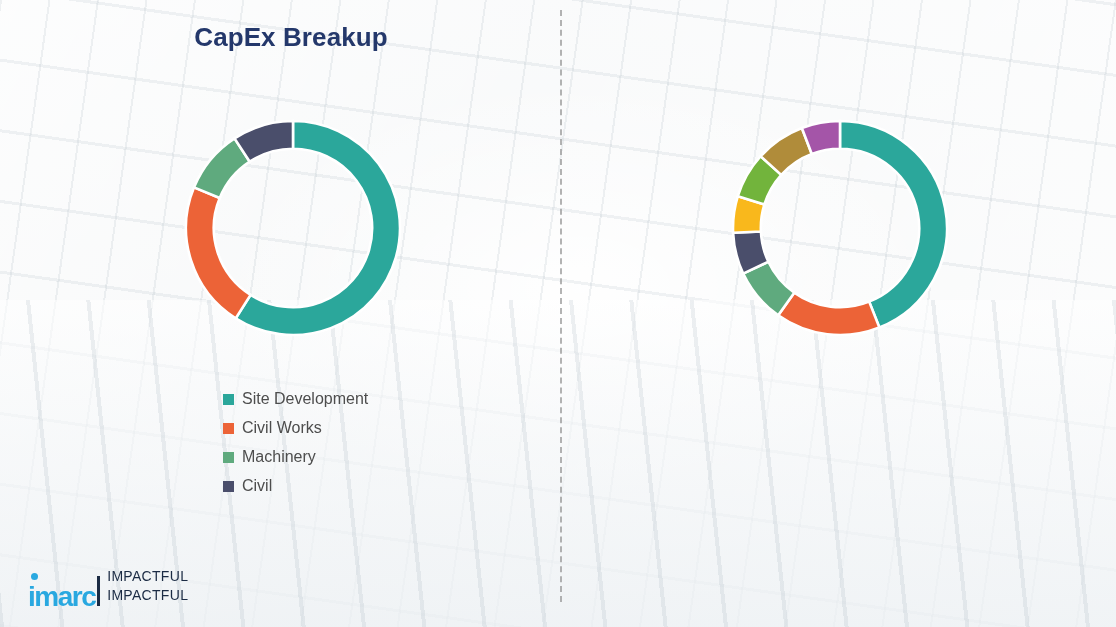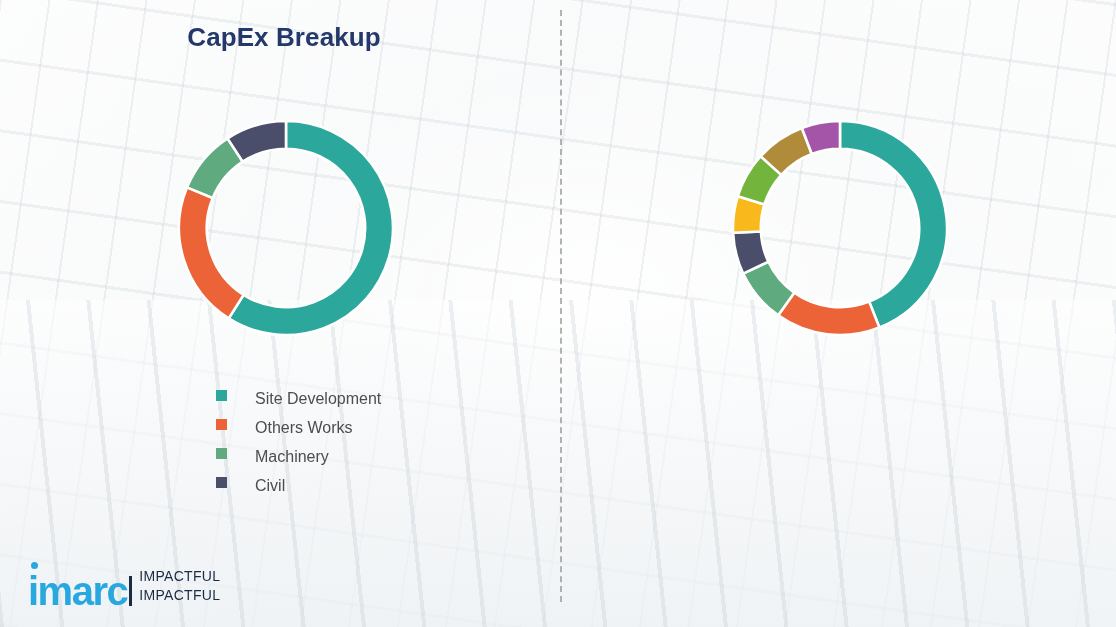--- a/index.html
+++ b/index.html
@@ -32,43 +32,42 @@
     content: "";
     position: absolute; left: 0; right: 0; top: 300px; bottom: 0;
     background:
       repeating-linear-gradient(84deg, rgba(150,166,178,0.17) 0px, rgba(150,166,178,0.17) 4px, rgba(255,255,255,0) 4px, rgba(255,255,255,0) 60px),
       linear-gradient(180deg, rgba(255,255,255,0.55), rgba(236,240,243,0.75));
   }
 
   .stage { position: absolute; inset: 0; z-index: 2; }
 
   .panel { position: absolute; top: 0; height: 627px; }
-  .panel-left  { left: 4px;    width: 560px; }
+  .panel-left  { left: 11px;    width: 560px; }
   .panel-right { left: 560px; width: 556px; }
 
   .chart-title {
     position: absolute; top: 22px; left: 0; right: 0;
     text-align: center;
     font-size: 26px; font-weight: bold;
     color: #24386b;
     letter-spacing: 0.1px;
   }
 
   .donut-wrap { position: absolute; }
   .donut-wrap.left  { left: 154px; top: 65px; width: 256px; height: 326px; }
   .donut-wrap.right { left: 152px; top: 65px; width: 256px; height: 326px; }
   .donut-wrap svg { display: block; overflow: visible; }
 
   .legend { position: absolute; }
   .legend.left  { left: 212px; top: 390px; }
   .legend-row {
-    display: flex; align-items: flex-start;
+    display: flex; align-items: center;
     margin-bottom: 11px;
     white-space: nowrap;
-    gap: 20px;
   }
   .swatch {
     width: 11px; height: 11px;
     margin-right: 8px;
     flex: 0 0 auto;
   }
   .legend-label {
     font-size: 16px;
     color: #4d4d4d;
   }
@@ -77,21 +76,21 @@
     position: absolute;
     left: 560px; top: 10px;
     width: 0; height: 592px;
     border-left: 2px dashed #9a9a9a;
     opacity: 0.75;
   }
 
   .logo { position: absolute; left: 28px; bottom: 18px; display: flex; align-items: flex-end; }
   .logo-mark {
     position: relative;
-    font-size: 40px; font-weight: bold; line-height: 0.9;
+    font-size: 28px; font-weight: bold; line-height: 0.9;
     color: #29a8e0; letter-spacing: -1.5px;
   }
   .logo-dot {
     position: absolute; top: -11px; left: 3px;
     width: 7px; height: 7px; border-radius: 50%;
     background: #29a8e0;
   }
   .logo-bar { width: 3px; height: 30px; background: #1b2b44; margin: 0 7px 3px 2px; }
   .logo-tag {
     font-size: 14px; font-weight: normal; line-height: 1.35;
@@ -116,21 +115,21 @@
           <path d="M 69.53580489943323 73.38449971549082 A 107 107 0 0 1 127.99999999999999 56 L 127.99999999999999 83.82000000000001 A 79.17999999999999 79.17999999999999 0 0 0 84.7364956255806 96.68452978946321 Z" fill="#4A4E6B" stroke="#ffffff" stroke-width="2.6"></path>
         </svg>
     </div>
     <div class="legend left" id="capex-legend">
         <div class="legend-row">
           <span class="swatch" style="background: rgb(43, 167, 155);"></span>
           <span class="legend-label">Site Development</span>
         </div>
         <div class="legend-row">
           <span class="swatch" style="background: rgb(236, 99, 55);"></span>
-          <span class="legend-label">Others Works</span>
+          <span class="legend-label">Civil Works</span>
         </div>
         <div class="legend-row">
           <span class="swatch" style="background: rgb(95, 170, 126);"></span>
           <span class="legend-label">Machinery</span>
         </div>
         <div class="legend-row">
           <span class="swatch" style="background: rgb(74, 78, 107);"></span>
           <span class="legend-label">Civil</span>
         </div>
       </div>

